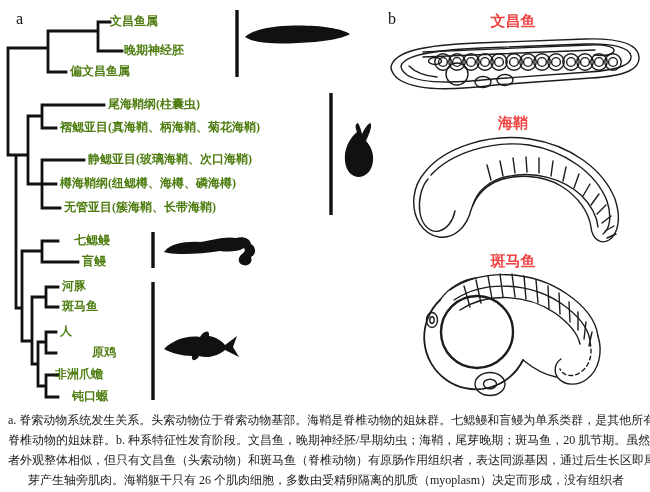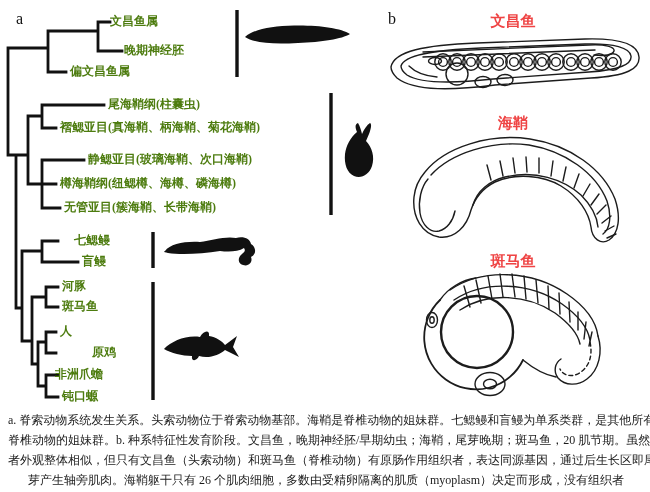--- a/index.html
+++ b/index.html
@@ -55,21 +55,21 @@
   <span class="taxon" style="left:60px;top:117px;">褶鳃亚目(真海鞘、柄海鞘、菊花海鞘)</span>
   <span class="taxon" style="left:60px;top:173px;">樽海鞘纲(纽鳃樽、海樽、磷海樽)</span>
   <span class="taxon" style="left:64px;top:197px;">无管亚目(簇海鞘、长带海鞘)</span>
   <span class="taxon" style="left:62px;top:230px;margin-left:12px;">七鳃鳗</span>
   <span class="taxon" style="left:82px;top:251px;">盲鳗</span>
   <span class="taxon" style="left:62px;top:276px;">河豚</span>
   <span class="taxon" style="left:62px;top:296px;">斑马鱼</span>
   <span class="taxon" style="left:60px;top:321px;">人</span>
   <span class="taxon" style="left:60px;top:342px;margin-left:32px;">原鸡</span>
   <span class="taxon" style="left:55px;top:364px;">非洲爪蟾</span>
-  <span class="taxon" style="left:62px;top:386px;">钝口螈</span>
+  <span class="taxon" style="left:72px;top:386px;">钝口螈</span>
 
   <span class="panel-label" style="left:388px;top:10px;">b</span>
 
   <span class="fig-title" style="top:12px;">文昌鱼</span>
   <span class="fig-title" style="top:114px;">海鞘</span>
   <span class="fig-title" style="top:252px;">斑马鱼</span>
 
   <svg class="abs" style="left:385px;top:32px;" width="262" height="72" viewBox="0 0 262 72">
     <g class="stroke">
       <path d="M6,35 C9,19 40,13 92,11 L200,7 C236,6 253,13 254,25 C255,37 241,44 206,46 L110,53 C70,58 30,60 12,46 C8,42 6,39 6,35 Z"></path>

